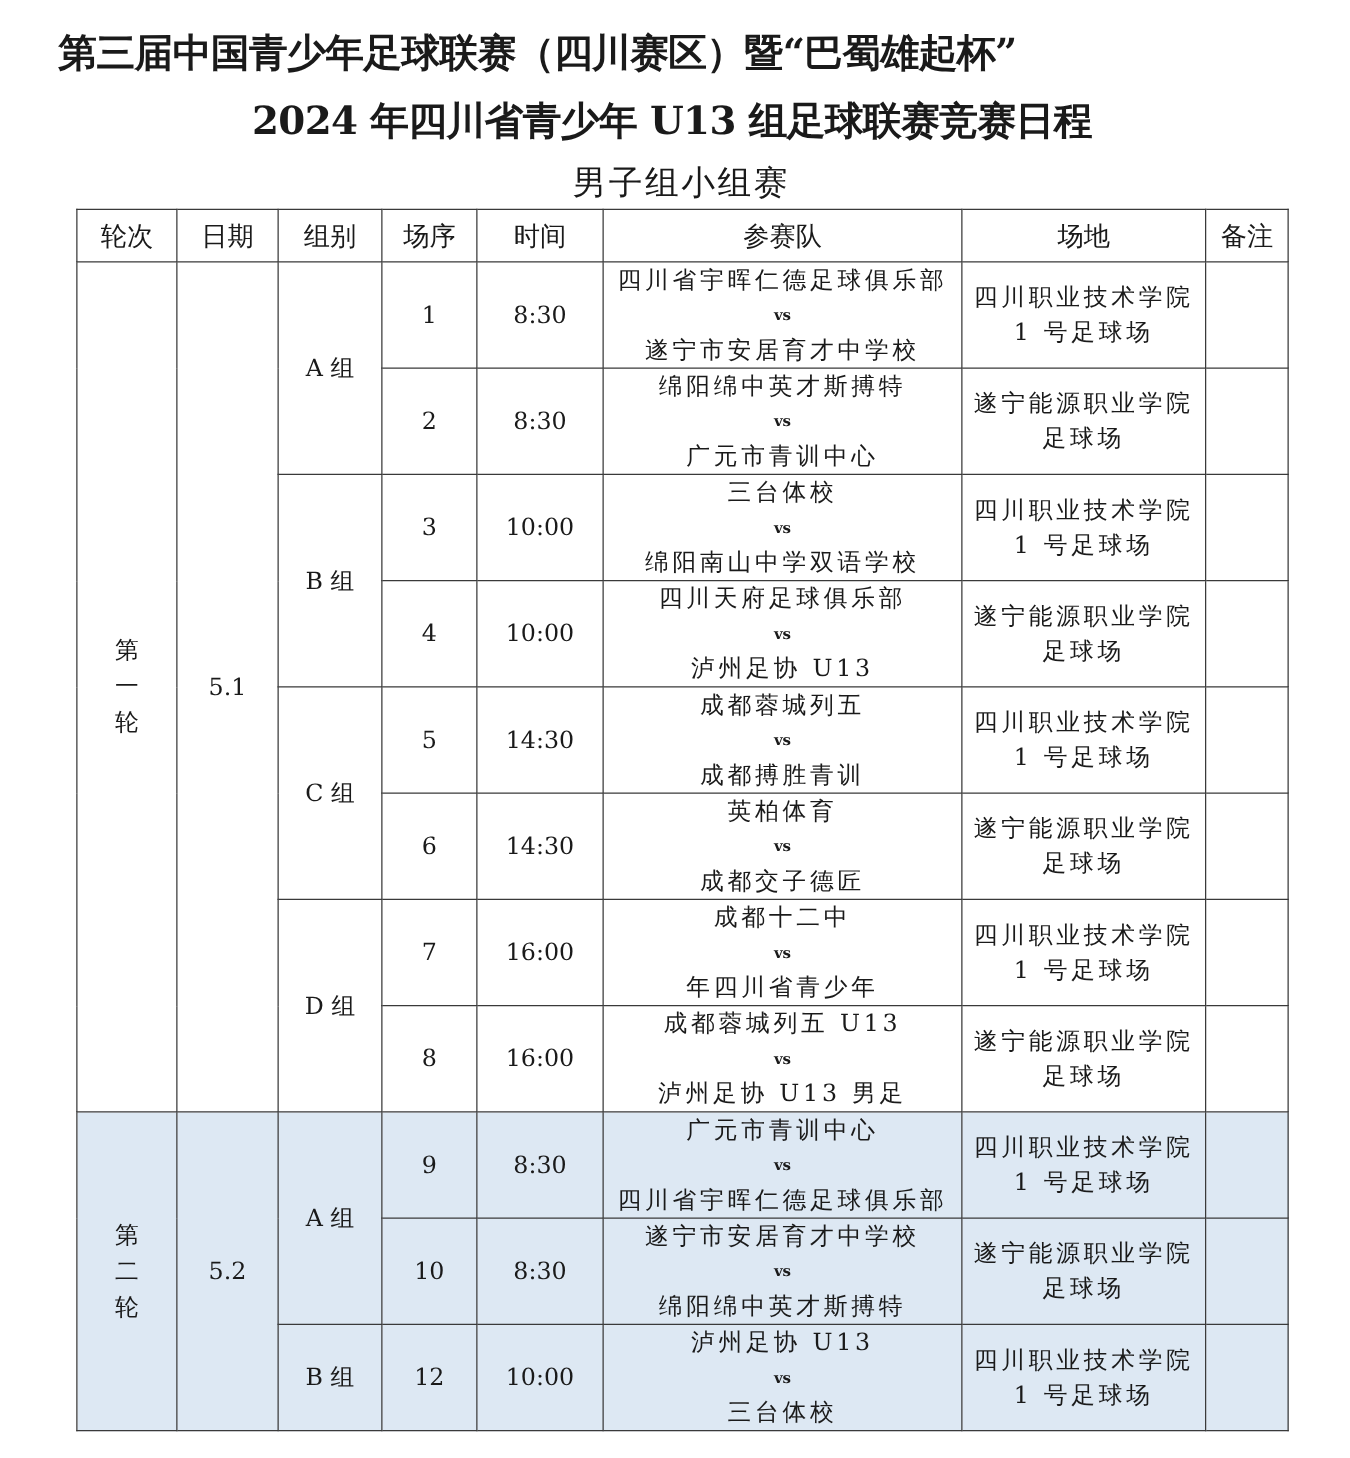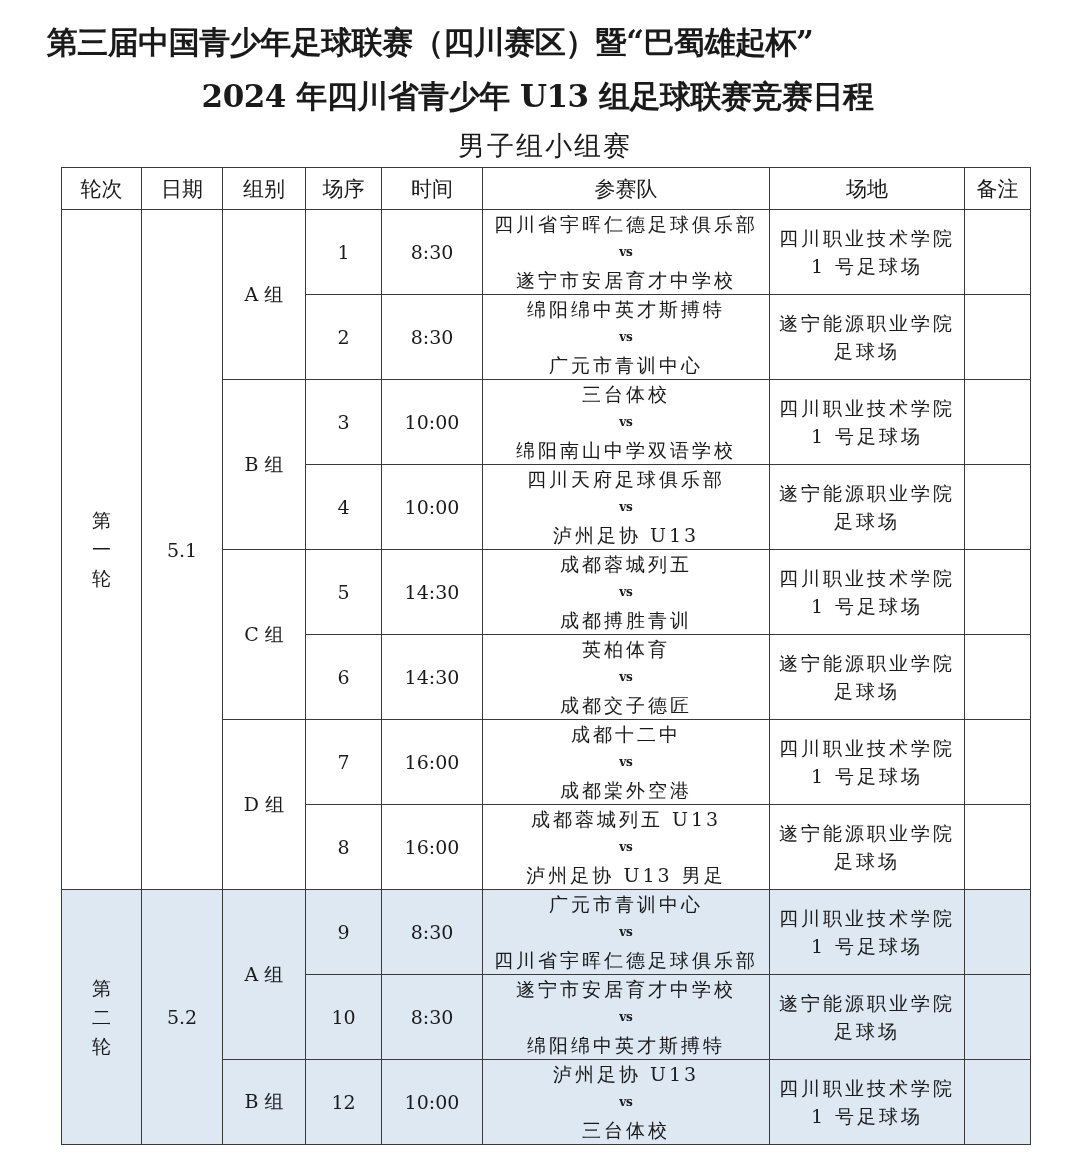--- a/index.html
+++ b/index.html
@@ -160,21 +160,21 @@
       <td></td>
     </tr>
 
     <tr>
       <td rowspan="2">D 组</td>
       <td>7</td>
       <td>16:00</td>
       <td class="teams">
         <span>成都十二中</span>
         <span class="vs">vs</span>
-        <span>成都棠外空港</span>
+        <span>年四川省青少年</span>
       </td>
       <td class="venue">
         <span>四川职业技术学院</span><br>
         <span>1 号足球场</span>
       </td>
       <td></td>
     </tr>
 
     <tr>
       <td>8</td>

